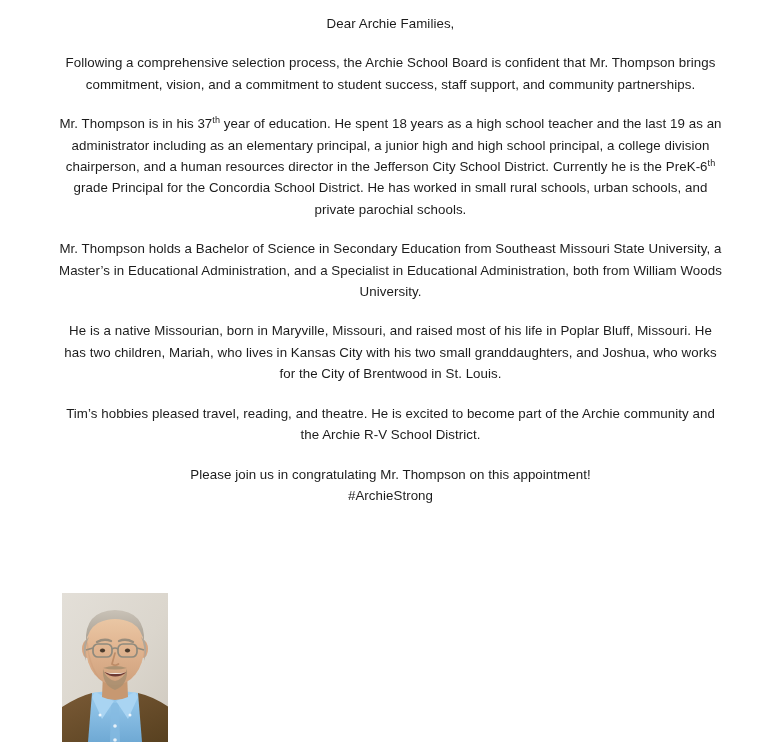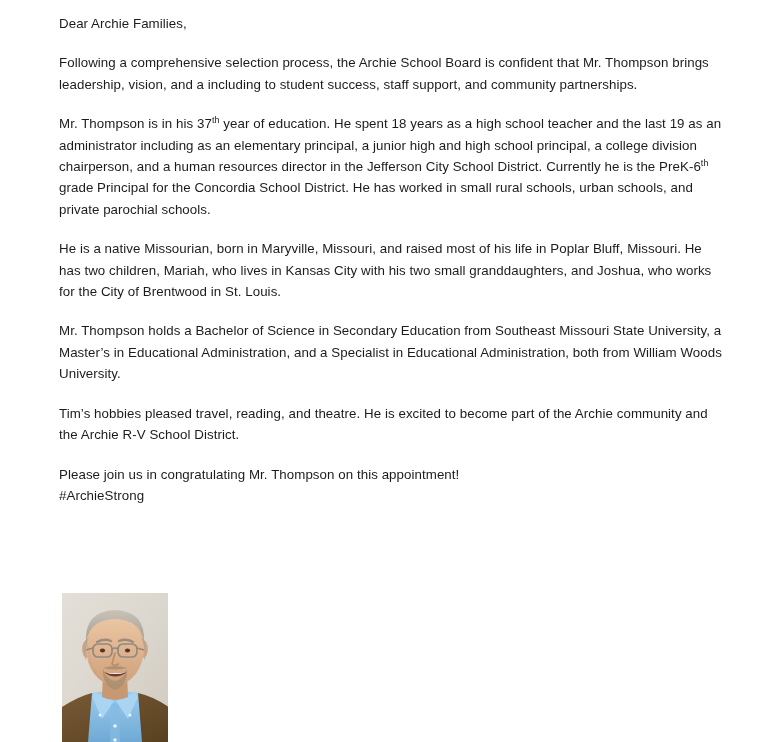--- a/index.html
+++ b/index.html
@@ -25,21 +25,21 @@
     position: absolute;
     left: 59px;
     top: 13px;
     width: 663px;
   }
   .para {
     font-size: 13.3px;
     line-height: 21.4px;
     margin: 0 0 18px 0;
     color: #1c1c1c;
-    text-align: left;
+    text-align: center;
     letter-spacing: 0.005em;
   }
   .para:last-child { margin-bottom: 16px; }
   sup {
     font-size: 0.68em;
     vertical-align: super;
     line-height: 0;
   }
 
   
@@ -56,29 +56,29 @@
 </head>
 <body>
 
 <div class="page">
 
   <div class="letter-body">
 
     <p class="para">Dear Archie Families,</p>
 
 
-    <p class="para">Following a comprehensive selection process, the Archie School Board is confident that Mr. Thompson brings leadership, vision, and a including to student success, staff support, and community partnerships.</p>
+    <p class="para">Following a comprehensive selection process, the Archie School Board is confident that Mr. Thompson brings commitment, vision, and a commitment to student success, staff support, and community partnerships.</p>
 
     <p class="para">
       <span>Mr. Thompson is in his 37</span><sup>th</sup><span> year of education.  He spent 18 years as a high school teacher and the last 19 as an administrator including as an elementary principal, a junior high and high school principal, a college division chairperson, and a human resources director in the Jefferson City School District. Currently he is the PreK-6</span><sup>th</sup><span> grade Principal for the Concordia School District.  He has worked in small rural schools, urban schools, and private parochial schools.</span>
     </p>
 
+    <p class="para">Mr. Thompson holds a Bachelor of Science in Secondary Education from Southeast Missouri State University, a Master’s in Educational Administration, and a Specialist in Educational Administration, both from William Woods University.</p>
+
     <p class="para">He is a native Missourian, born in Maryville, Missouri, and raised most of his life in Poplar Bluff, Missouri. He has two children, Mariah, who lives in Kansas City with his two small granddaughters, and Joshua, who works for the City of Brentwood in St. Louis.</p>
-
-    <p class="para">Mr. Thompson holds a Bachelor of Science in Secondary Education from Southeast Missouri State University, a Master’s in Educational Administration, and a Specialist in Educational Administration, both from William Woods University.</p>
 
     <p class="para">Tim’s hobbies pleased travel, reading, and theatre. He is excited to become part of the Archie community and the Archie R-V School District.</p>
 
     <p class="para">
       <span>Please join us in congratulating Mr. Thompson on this appointment!</span><br>
       <span>#ArchieStrong</span>
     </p>
 
   </div>
 

